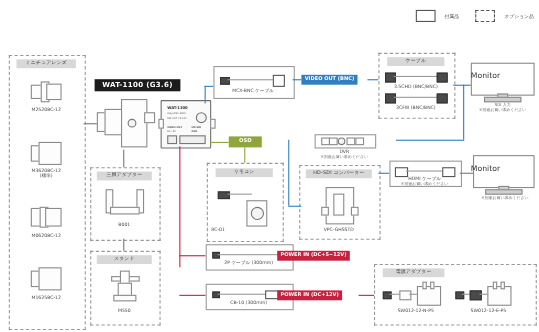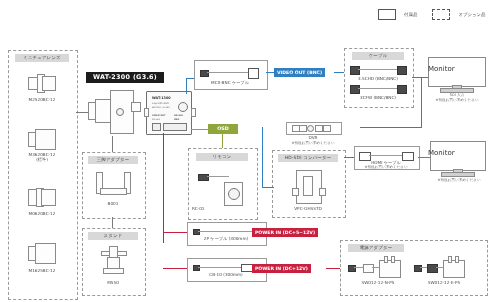--- a/index.html
+++ b/index.html
@@ -115,21 +115,21 @@
   <div class="part" style="left:0px;top:5px;width:24px;height:3px;"></div>
   <div class="part" style="left:8px;top:0px;width:7px;height:12px;"></div>
   <div class="part" style="left:6px;top:11px;width:11px;height:12px;"></div>
   <div class="part" style="left:2px;top:22px;width:19px;height:4px;"></div>
 </div>
 <div class="lbl abs" style="left:82px;top:280px;width:62px;">M550</div>
 
 <div class="line" style="left:112px;top:217px;width:1px;height:11px;"></div>
 <div class="line" style="left:112px;top:136px;width:1px;height:16px;"></div>
 
-<div class="plate" style="left:86px;top:72px;width:78px;">WAT-2300 (G3.6)</div>
+<div class="plate" style="left:86px;top:72px;width:78px;">WAT-1100 (G3.6)</div>
 
 <div class="abs" style="left:88px;top:88px;width:56px;height:48px;">
   <div class="part" style="left:0px;top:14px;width:8px;height:16px;"></div>
   <div class="part" style="left:7px;top:11px;width:16px;height:22px;"></div>
   <div class="part" style="left:22px;top:2px;width:22px;height:42px;"></div>
   <div class="part" style="left:43px;top:14px;width:8px;height:8px;"></div>
   <div class="cam-circ" style="left:28px;top:20px;width:6px;height:6px;"></div>
 </div>
 
 <div class="cam-box" style="left:146px;top:91px;width:44px;height:42px;">

